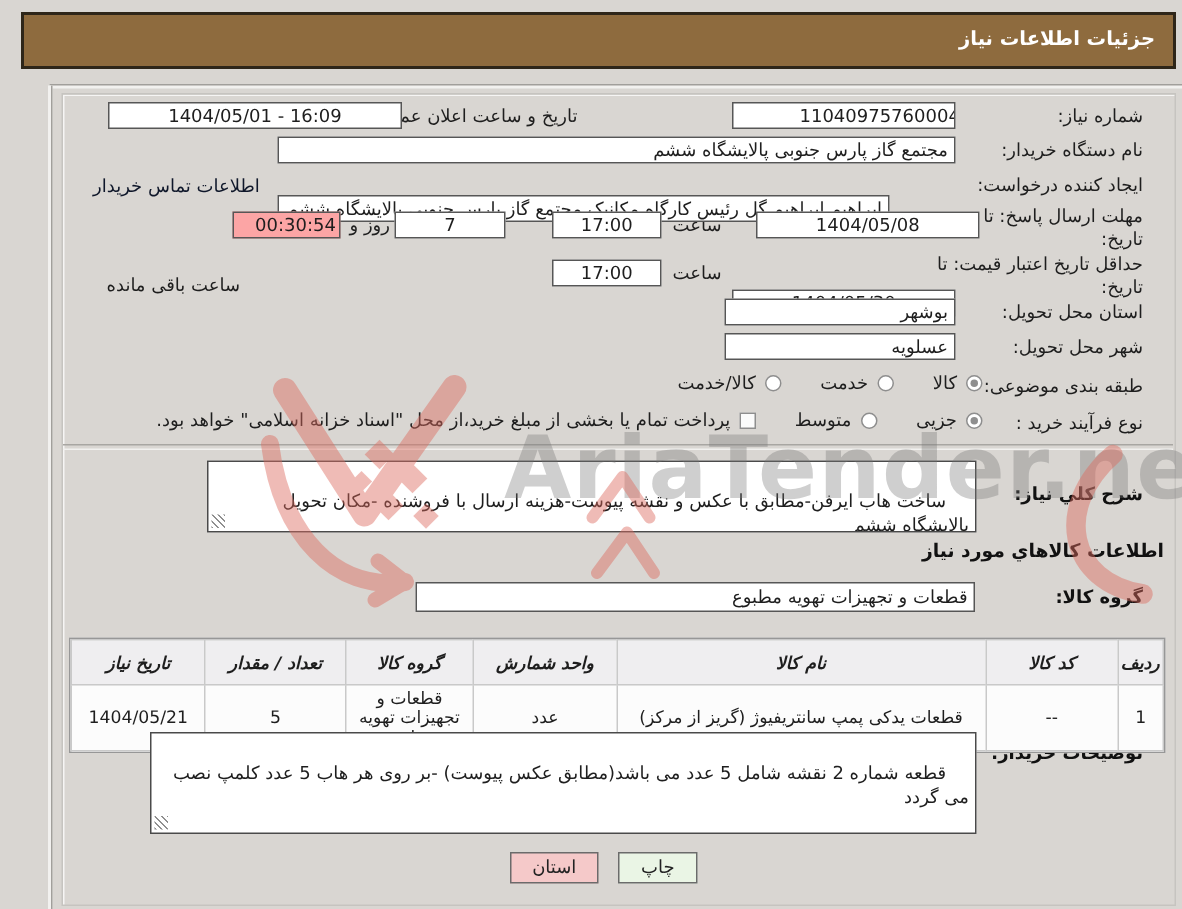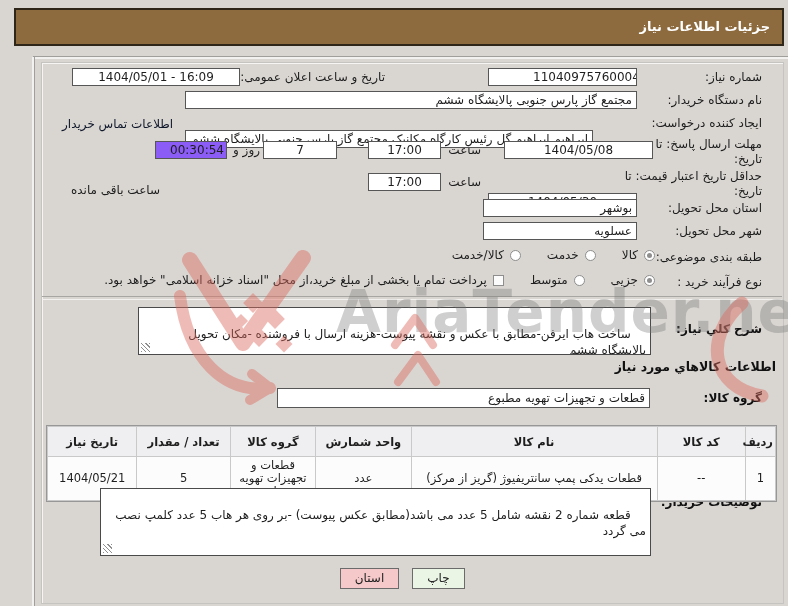--- a/index.html
+++ b/index.html
@@ -19,38 +19,38 @@
   .sep{left:42px;right:6px;top:296px;height:2px;border-top:1px solid #a8a6a2;border-bottom:1px solid #f2f1ef;}
   
   .lbl{text-align:right;line-height:15px;}
   .bold{font-weight:bold;color:#111;}
   
   .box{background:#fff;border:1px solid #565656;height:18px;line-height:17px;box-sizing:border-box;
        overflow:hidden;white-space:nowrap;z-index:10;}
   .center{text-align:center;}
   .rt{text-align:right;padding-right:4px;}
   .ltr{direction:ltr;unicode-bidi:embed;}
-  .yellow{background:#8b5cf6;padding-left:12px;}
+  .yellow{background:#fca5a5;padding-left:12px;}
   .link{color:#0f172a;cursor:pointer;z-index:10;}
   
   .optrow{display:flex;align-items:center;gap:26px;z-index:10;}
   .pair{display:flex;align-items:center;gap:6px;white-space:nowrap;}
   .radio{width:11px;height:11px;border:1px solid #8e8e8e;border-radius:50%;background:#fff;
          box-sizing:border-box;position:relative;flex:0 0 auto;}
   .radio.on::after{content:"";position:absolute;left:2px;top:2px;width:5px;height:5px;border-radius:50%;background:#8f8f8f;}
   .checkbox{width:11px;height:11px;border:1px solid #8e8e8e;background:#fbfbfb;box-sizing:border-box;flex:0 0 auto;}
   
   .tarea{background:#fff;border:1px solid #4a4a4a;box-sizing:border-box;padding:2px 4px;
          white-space:pre-wrap;line-height:16px;text-align:right;z-index:10;overflow:hidden;}
   .grip{position:absolute;left:2px;bottom:2px;width:9px;height:9px;
         background:repeating-linear-gradient(45deg,#8f8f8f 0 1px,transparent 1px 3px);}
   
   .tablewrap{left:46px;top:425px;width:729px;border:1px solid #979797;background:#fff;z-index:10;}
   table{border-collapse:collapse;width:100%;table-layout:fixed;}
-  th{background:#efeef0;font-weight:bold;font-size:11.5px;height:27px;border:1px solid #c9c9c9;padding:1px 2px;}
+  th{background:#efeef0;font-weight:bold;font-size:11.5px;height:27px;border:1px solid #c9c9c9;padding:1px 2px;font-style:italic;}
   td{background:#fcfcfc;font-size:11.5px;line-height:13px;height:26px;border:1px solid #c9c9c9;
      text-align:center;padding:2px;}
   
   .btn{height:21px;line-height:19px;text-align:center;border:1px solid #6b6b6b;box-sizing:border-box;
        font-size:12px;color:#222;z-index:10;cursor:pointer;}
   .btn-back{background:#f5c9c9;}
   .btn-print{background:#eaf5e5;}
   
   .wm{left:0;top:0;width:788px;height:606px;z-index:99;pointer-events:none;}
   .wm-text{position:absolute;left:336px;top:278px;font-size:58px;font-weight:bold;letter-spacing:1px;
@@ -64,21 +64,21 @@
   <div class="abs titlebar">جزئیات اطلاعات نیاز</div>
 
   <div class="abs panel-h"></div>
   <div class="abs panel-v"></div>
   <div class="abs groupbox"></div>
   <div class="abs sep"></div>
 
   <div class="abs lbl" style="right:26px;top:70px;">شماره نیاز:</div>
   <div class="abs box center ltr" style="left:488px;top:68px;width:149px;padding-left:44px;">1104097576000429</div>
   <div class="abs lbl" style="right:403px;top:70px;">تاریخ و ساعت اعلان عمومی:</div>
-  <div class="abs box center ltr" style="left:72px;top:68px;width:168px;">1404/05/01 - 16:09</div>
+  <div class="abs box center ltr" style="left:72px;top:68px;width:196px;">1404/05/01 - 16:09</div>
 
   <div class="abs lbl" style="right:26px;top:93px;">نام دستگاه خریدار:</div>
   <div class="abs box rt" style="left:185px;top:91px;width:452px;">مجتمع گاز پارس جنوبی  پالایشگاه ششم</div>
 
   <div class="abs lbl" style="right:26px;top:116px;">ایجاد کننده درخواست:</div>
   <div class="abs box rt" style="left:185px;top:130px;width:408px;">ابراهیم ابراهیم گل رئیس کارگاه مکانیک مجتمع گاز پارس جنوبی  پالایشگاه ششم</div>
   <div class="abs link" style="left:62px;top:117px;">اطلاعات تماس خریدار</div>
 
   <div class="abs lbl" style="right:26px;top:137px;width:118px;">مهلت ارسال پاسخ: تا تاریخ:</div>
   <div class="abs box center ltr" style="left:504px;top:141px;width:149px;">1404/05/08</div>

